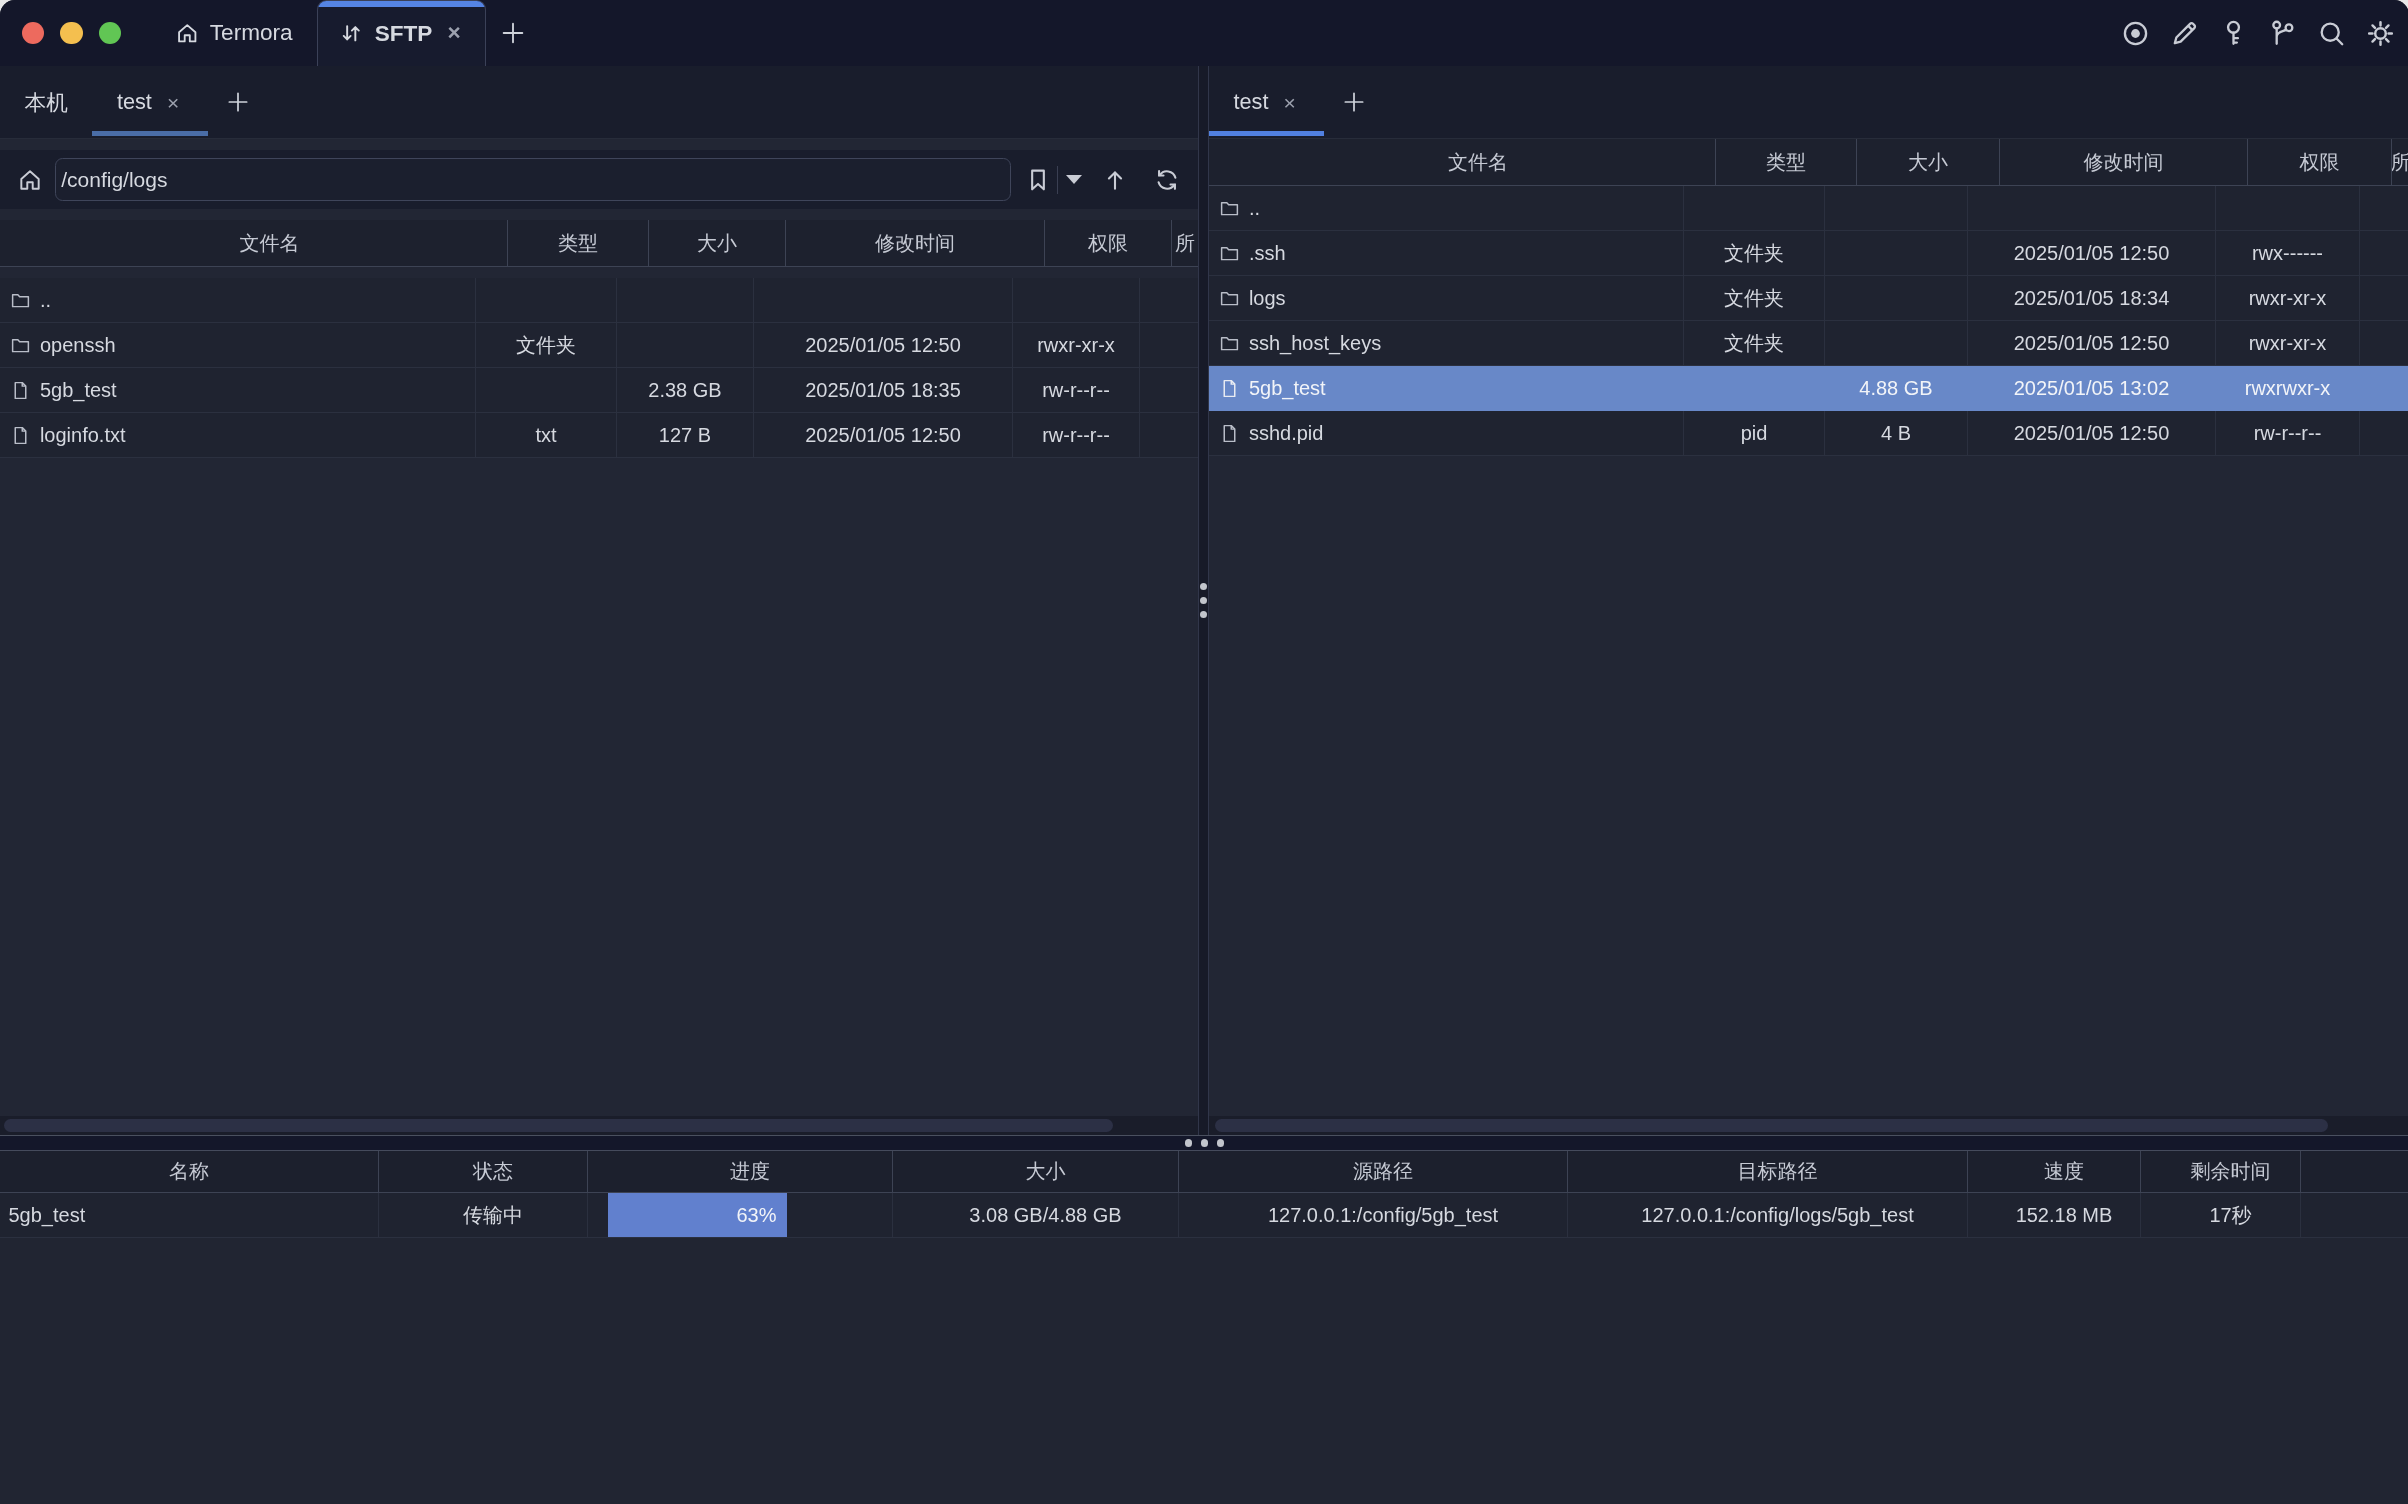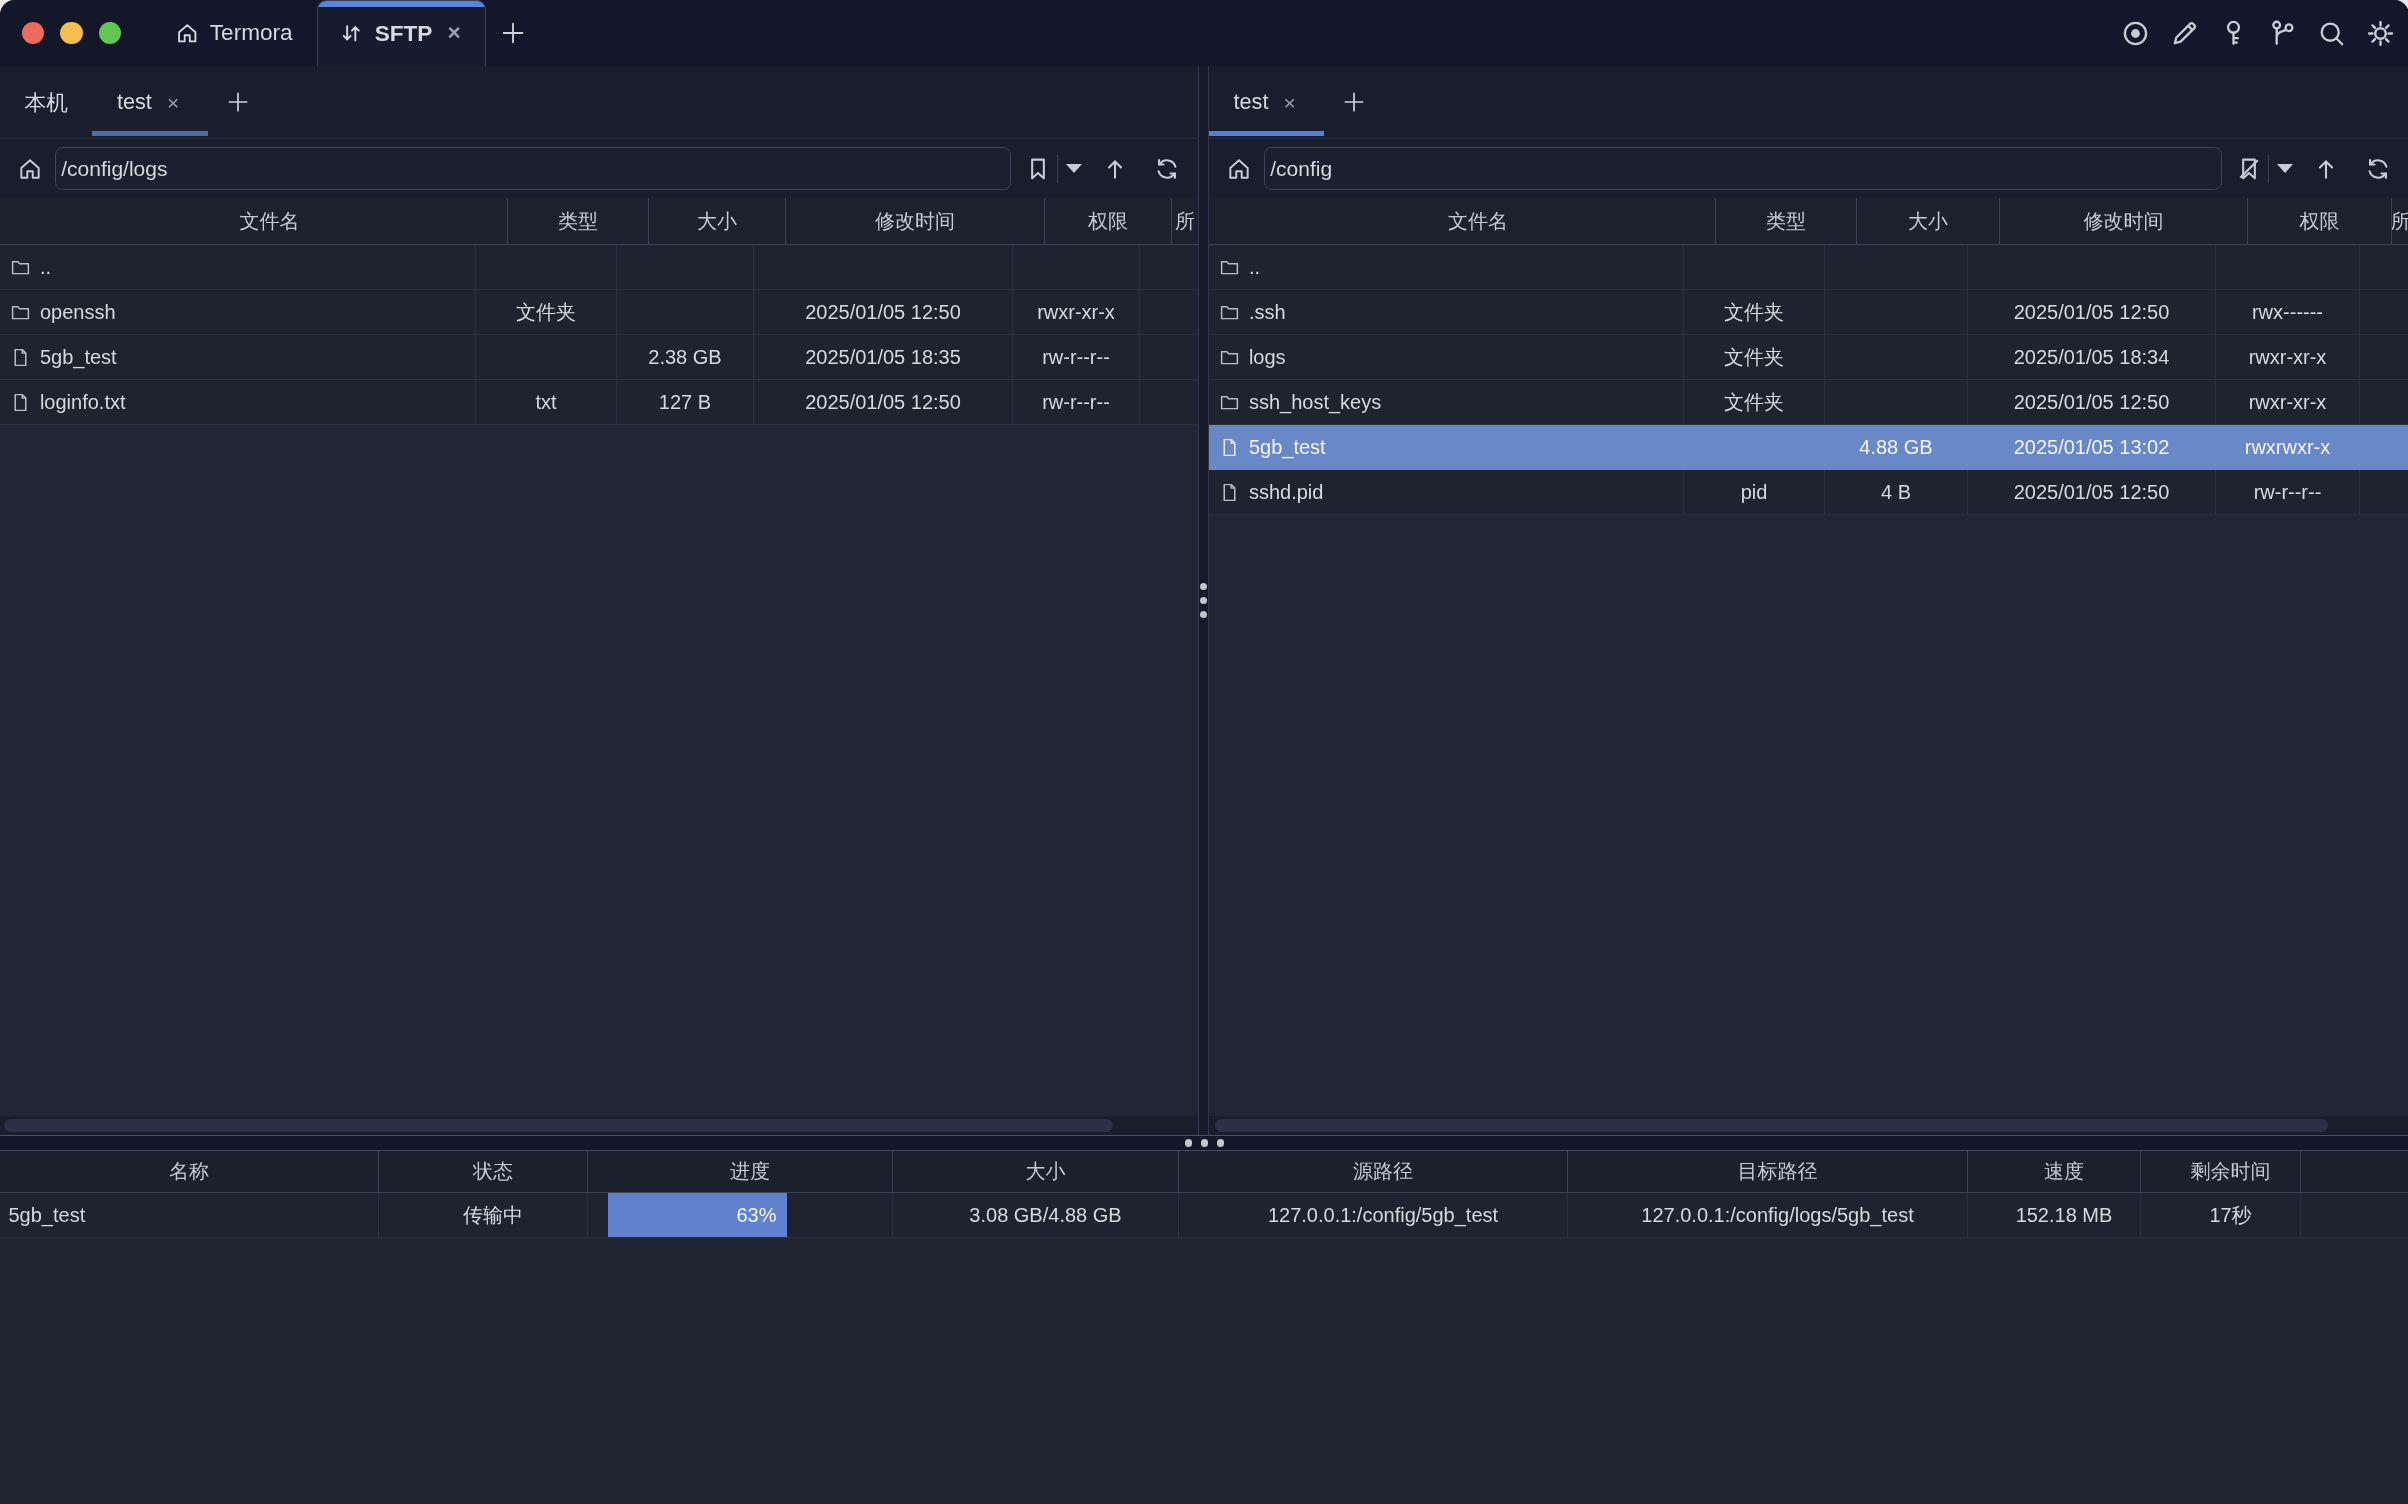--- a/index.html
+++ b/index.html
@@ -39,21 +39,21 @@
               border-radius:9.4px 9.4px 0 0; color:var(--txt); font-size:22.6px; overflow:hidden;font-weight:bold; }
   .sftp-tab::before { content:""; position:absolute; top:0; left:0; right:0; height:5.6px; background:var(--accent); }
   .tab-close { color:#9ca1ae; font-size:22.6px; line-height:1; padding:1.9px 3.8px; }
   .titlebar-plus { display:flex; align-items:center; justify-content:center; width:53px; color:#ced2da; }
   .tb-actions { margin-left:auto; display:flex; align-items:center; gap:18px; padding-right:13px; color:#c9ccd5; }
   .tb-actions .icn { width:31px; height:31px; display:block; }
   svg { display:block; }
 
   
   .pane { position:absolute; top:66px; height:1069px; display:flex; flex-direction:column; background:var(--panebg); }
-  #left-pane { left:0; width:1198px; }
+  #left-pane { left:0; width:1198px;gap:11px; }
   #right-pane { left:1209px; width:1200px; }
 
   .pane-tabs { height:73px; background:var(--chrome); display:flex; align-items:stretch;
                border-bottom:0.9px solid #272c3a; color:var(--txt); font-size:21.7px; }
   .ptab { position:relative; display:flex; align-items:center; justify-content:center; gap:11.3px; padding:0 24.5px; }
   .ptab.active::after { content:""; position:absolute; left:0; right:0; bottom:1.9px; height:4.7px; }
   #left-pane .ptab.active::after { background:var(--underline-left); }
   #right-pane .ptab.active::after { background:var(--underline-right); }
   .ptab .tab-close { font-size:21px; }
   .pane-plus { display:flex; align-items:center; margin-left:17px; color:#ced2da; }
@@ -298,42 +298,20 @@
         <span>test</span>
         <span class="tab-close">×</span>
       </div>
       <div class="pane-plus">
         <svg width="26" height="26" viewBox="0 0 24 24" fill="none" stroke="currentColor" stroke-width="1.6" stroke-linecap="round">
             <path d="M12 4v16M4 12h16"></path>
           </svg>
       </div>
     </div>
 
-    <div class="pane-toolbar">
-      <svg class="home-btn" viewBox="0 0 24 24" fill="none" stroke="currentColor" stroke-width="1.8" stroke-linejoin="round">
-          <path d="M4 11L12 4l8 7v9h-5.5v-6h-5v6H4z"></path>
-        </svg>
-      <input class="path-input" value="/config" style="">
-      <div class="tool-icons">
-        <svg class="icn" viewBox="0 0 24 24" fill="none" stroke="currentColor" stroke-width="1.8" stroke-linejoin="round">
-            <path d="M7 4h10v16l-5-4.6L7 20z"></path>
-            <path d="M4.5 19.5L19.5 4.5"></path>
-          </svg>
-        <span class="tool-sep"></span>
-        <span class="caret-down"></span>
-        <svg class="icn" viewBox="0 0 24 24" fill="none" stroke="currentColor" stroke-width="1.8" stroke-linecap="round">
-            <path d="M12 19.5V5.5M12 5.5L6.8 10.7M12 5.5l5.2 5.2"></path>
-          </svg>
-        <span class="gap26"></span>
-        <svg class="icn" viewBox="0 0 24 24" fill="none" stroke="currentColor" stroke-width="1.8" stroke-linecap="round">
-            <path d="M19.2 10a7.5 7.5 0 00-13.4-2.2M4.8 14a7.5 7.5 0 0013.4 2.2"></path>
-            <path d="M5.2 4.4v3.8h3.8M18.8 19.6v-3.8H15"></path>
-          </svg>
-      </div>
-    </div>
 
     <div class="ftable-header">
       <div class="hc">文件名</div>
       <div class="hc">类型</div>
       <div class="hc">大小</div>
       <div class="hc">修改时间</div>
       <div class="hc">权限</div>
       <div class="hc">所</div>
     </div>
 

